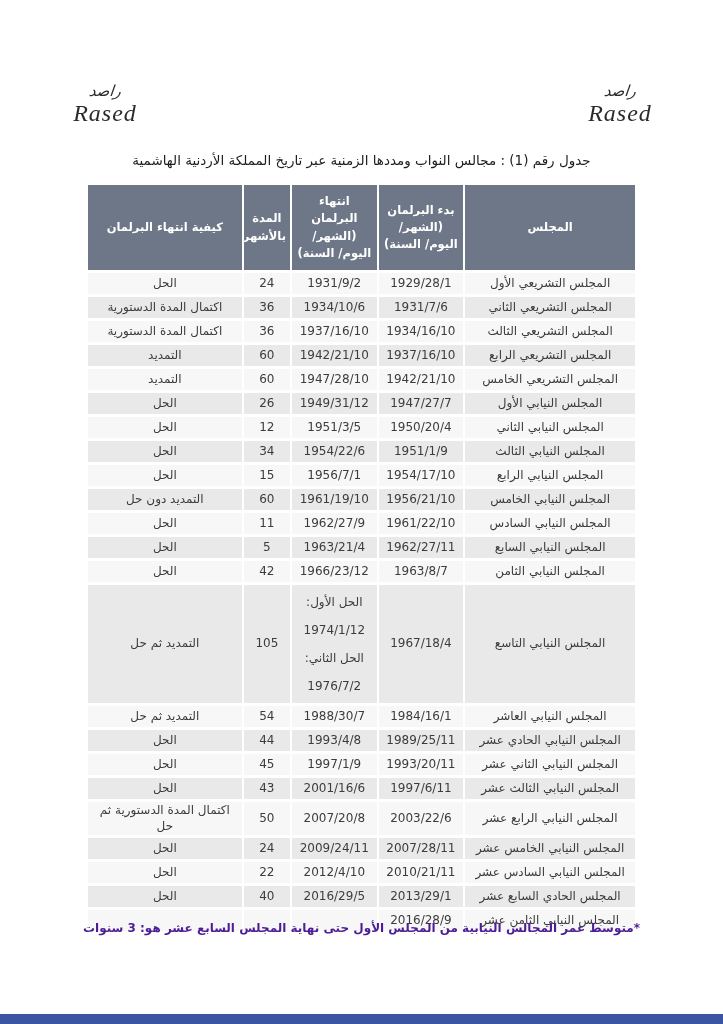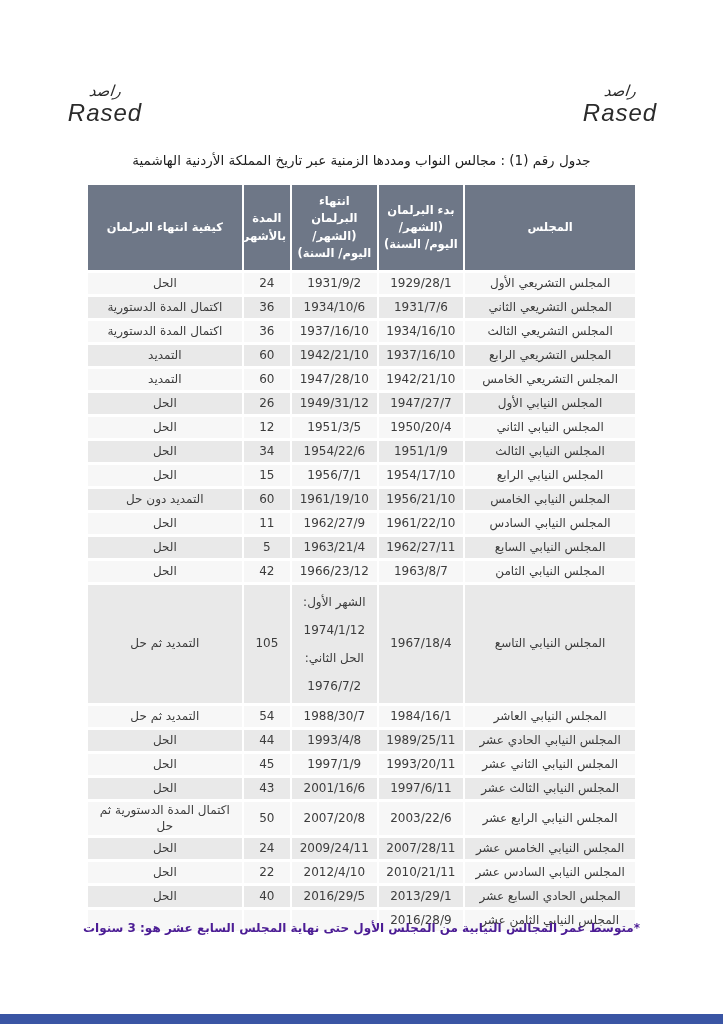--- a/index.html
+++ b/index.html
@@ -7,21 +7,21 @@
   body { font-family:"DejaVu Sans", sans-serif; }
   .page {
     position:relative; width:723px; height:1024px; margin:0 auto;
     background:#ffffff; overflow:hidden;
   }
   
   .logo { position:absolute; top:82px; text-align:center; color:#2b2b2b; width:110px; }
   .logo-left  { left:50px; }
   .logo-right { right:48px; }
   .logo .ar { display:block; font-size:15px; font-style:italic; transform:skewX(-6deg); letter-spacing:1px; }
-  .logo .en { display:block; font-family:Liberation Sans, sans-serif; font-style:italic; font-size:24px; line-height:1.1; letter-spacing:1px;text-align:center; }
+  .logo .en { display:block; font-family:Liberation Serif, serif; font-style:italic; font-size:24px; line-height:1.1; letter-spacing:1px;text-align:center; }
   
   .doc-title {
     position:absolute; top:152px; left:0; width:100%;
     direction:rtl; text-align:center;
     font-size:13.5px; font-weight:normal; color:#1d1d1d;
   }
   
   .table-wrap { position:absolute; top:182px; left:86px; right:86px; }
   table.main {
     width:100%; direction:rtl;
@@ -176,21 +176,21 @@
             <td class="col-0"><span>المجلس النيابي الثامن</span></td>
             <td class="col-1"><span class="ltr">1963/8/7</span></td>
             <td class="col-2"><span class="ltr">1966/23/12</span></td>
             <td class="col-3"><span class="ltr">42</span></td>
             <td class="col-4"><span>الحل</span></td>
           </tr>
           <tr class="tall">
             <td class="col-0"><span>المجلس النيابي التاسع</span></td>
             <td class="col-1"><span class="ltr">1967/18/4</span></td>
             <td class="col-2">
-              <span class="line" dir="rtl">الشهر الأول:</span>
+              <span class="line" dir="rtl">الحل الأول:</span>
               <span class="line ltr">1974/1/12</span>
               <span class="line" dir="rtl">الحل الثاني:</span>
               <span class="line ltr">1976/7/2</span>
             </td>
             <td class="col-3"><span class="ltr">105</span></td>
             <td class="col-4"><span>التمديد ثم حل</span></td>
           </tr>
           <tr>
             <td class="col-0"><span>المجلس النيابي العاشر</span></td>
             <td class="col-1"><span class="ltr">1984/16/1</span></td>

